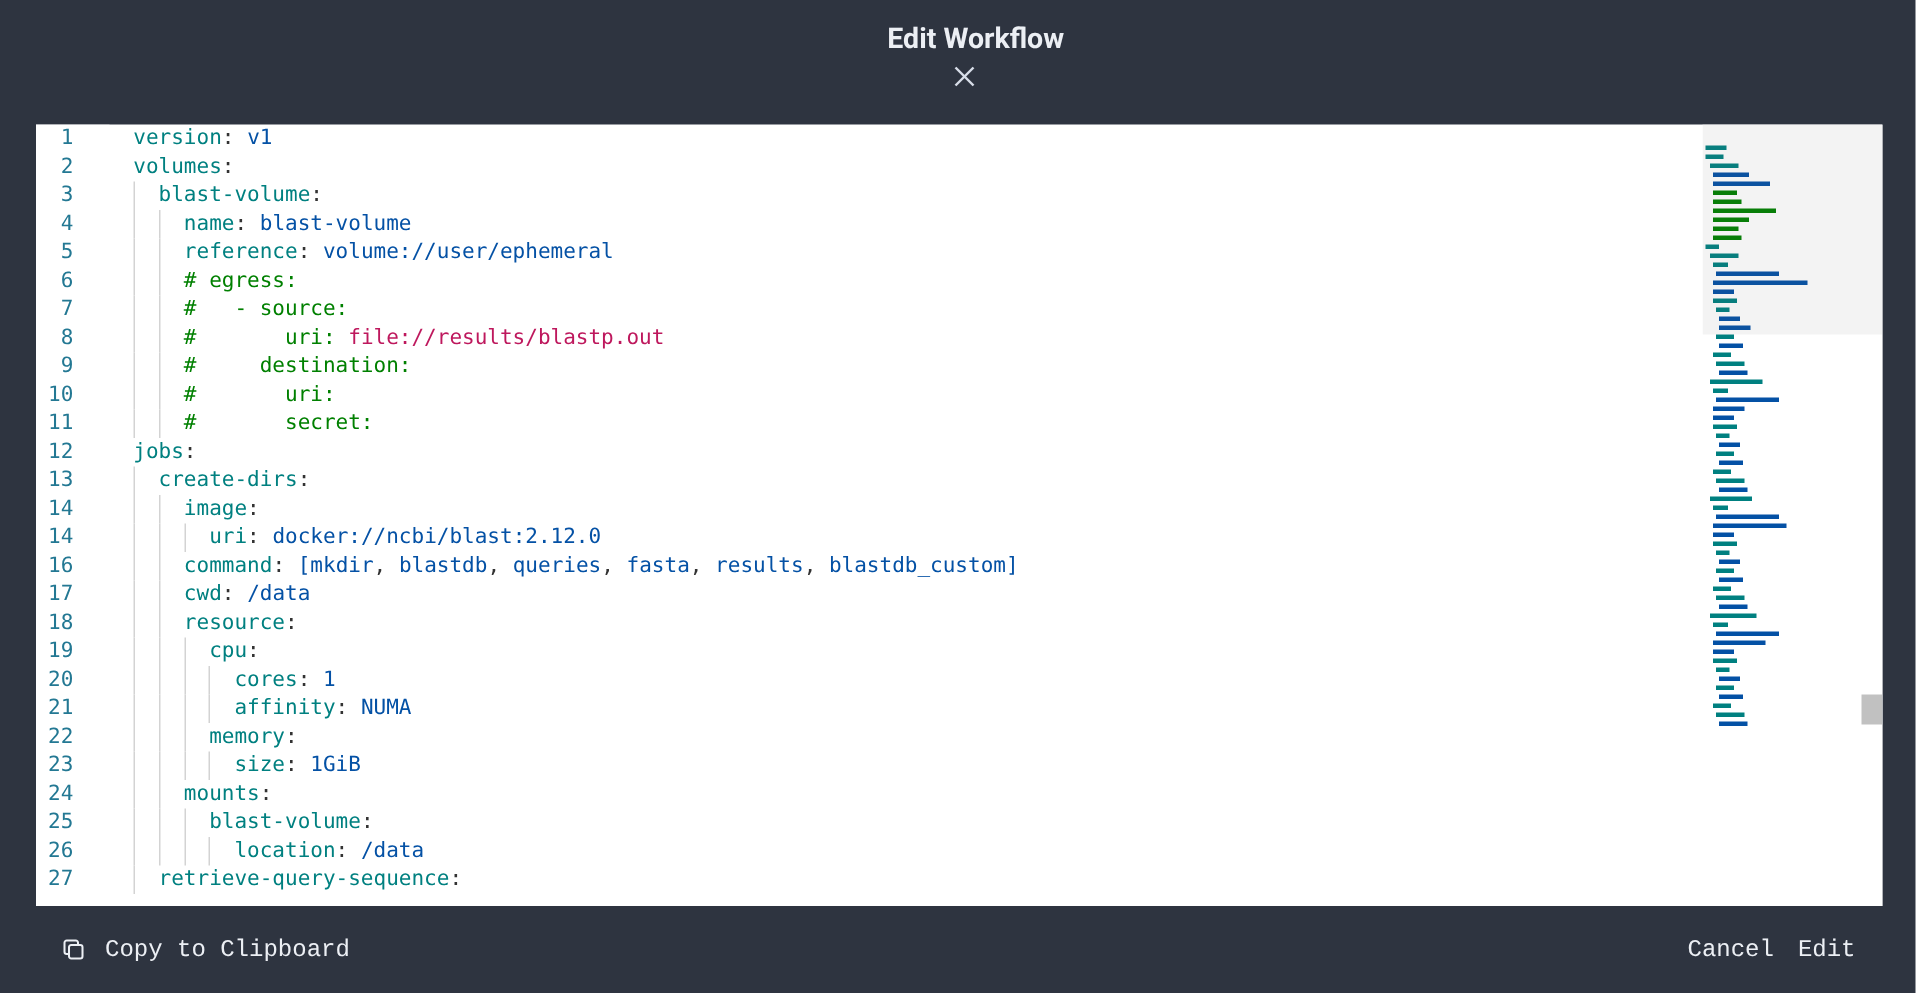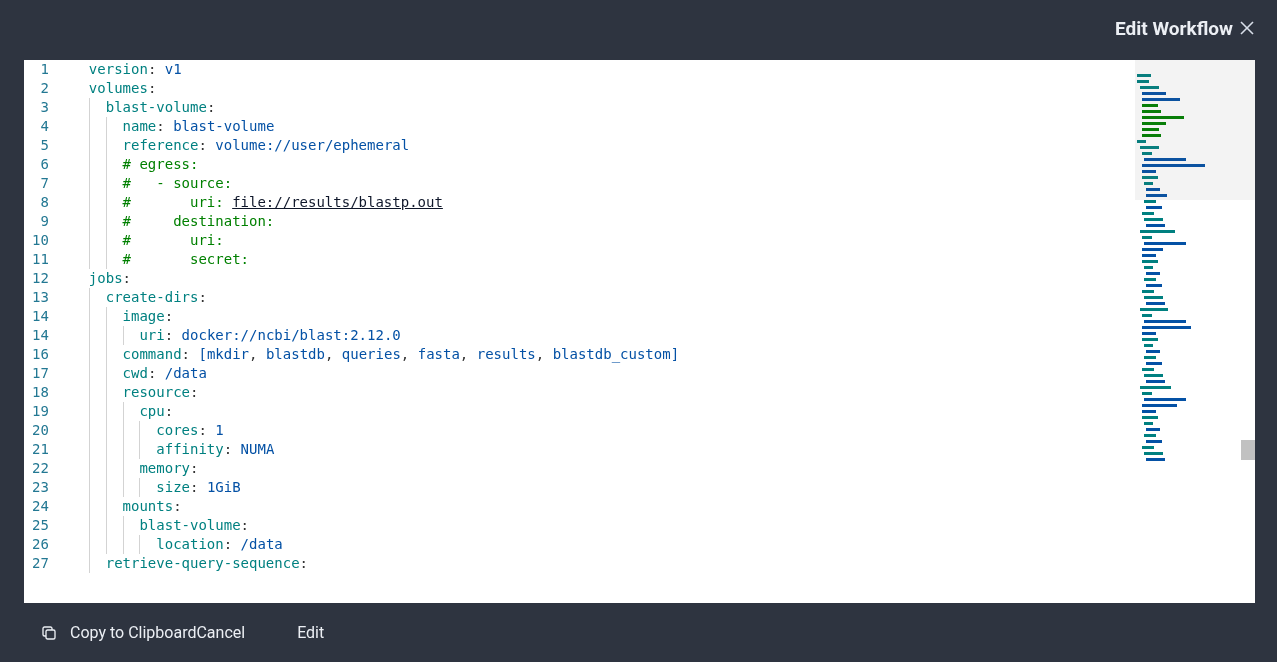--- a/index.html
+++ b/index.html
@@ -16,20 +16,21 @@
     right: 0;
     bottom: 0;
     display: flex;
     flex-direction: column;
   }
   .modal-header {
     display: flex;
     align-items: center;
     justify-content: flex-end;
     padding: 14px 0 18px 0;
+    flex-direction: column;
   }
   .modal-title {
     font-size: 19px;
     font-weight: 700;
     color: #eceff4;
   }
   .close-btn {
     width: 28px;
     height: 28px;
     display: flex;
@@ -76,21 +77,21 @@
     position: absolute;
     left: 0;
     top: 0;
     bottom: 0;
     border-left: 1px solid #d3d3d3;
   }
   .k { color: #008080; } 
   .s { color: #0451a5; } 
   .c { color: #008000; } 
   .p { color: #333333; } 
-  .link { color: #0f172a; text-decoration: underline; }
+  .link { color: #be185d; }
 
   .minimap {
     width: 120px;
     background: #ffffff;
     position: relative;
     overflow: hidden;
   }
   .minimap .mm-line { height: 5px; margin-bottom: 1px; }
   .mm-k { background: #008080; display:inline-block; height:3px; }
   .mm-s { background: #0451a5; display:inline-block; height:3px; }
@@ -107,34 +108,36 @@
     right:0;
     top:380px;
     width:14px;
     height:20px;
     background:#c1c1c1;
   }
 
   .modal-footer {
     display: flex;
     align-items: center;
+    justify-content: space-between;
     padding: 20px 40px 20px 16px;
+    font-family: Liberation Mono, monospace;
   }
   .footer-left {
     display: flex;
     align-items: center;
     gap: 12px;
     cursor: pointer;
     color: #eceff4;
     font-size: 16px;
   }
   .footer-left svg { width: 18px; height: 18px; }
   .footer-right {
     display: flex;
-    gap: 52px;
+    gap: 16px;
   }
   .footer-btn {
     font-size: 16px;
     color: #eceff4;
     cursor: pointer;
   }
 </style>
 </head>
 <body>
 

